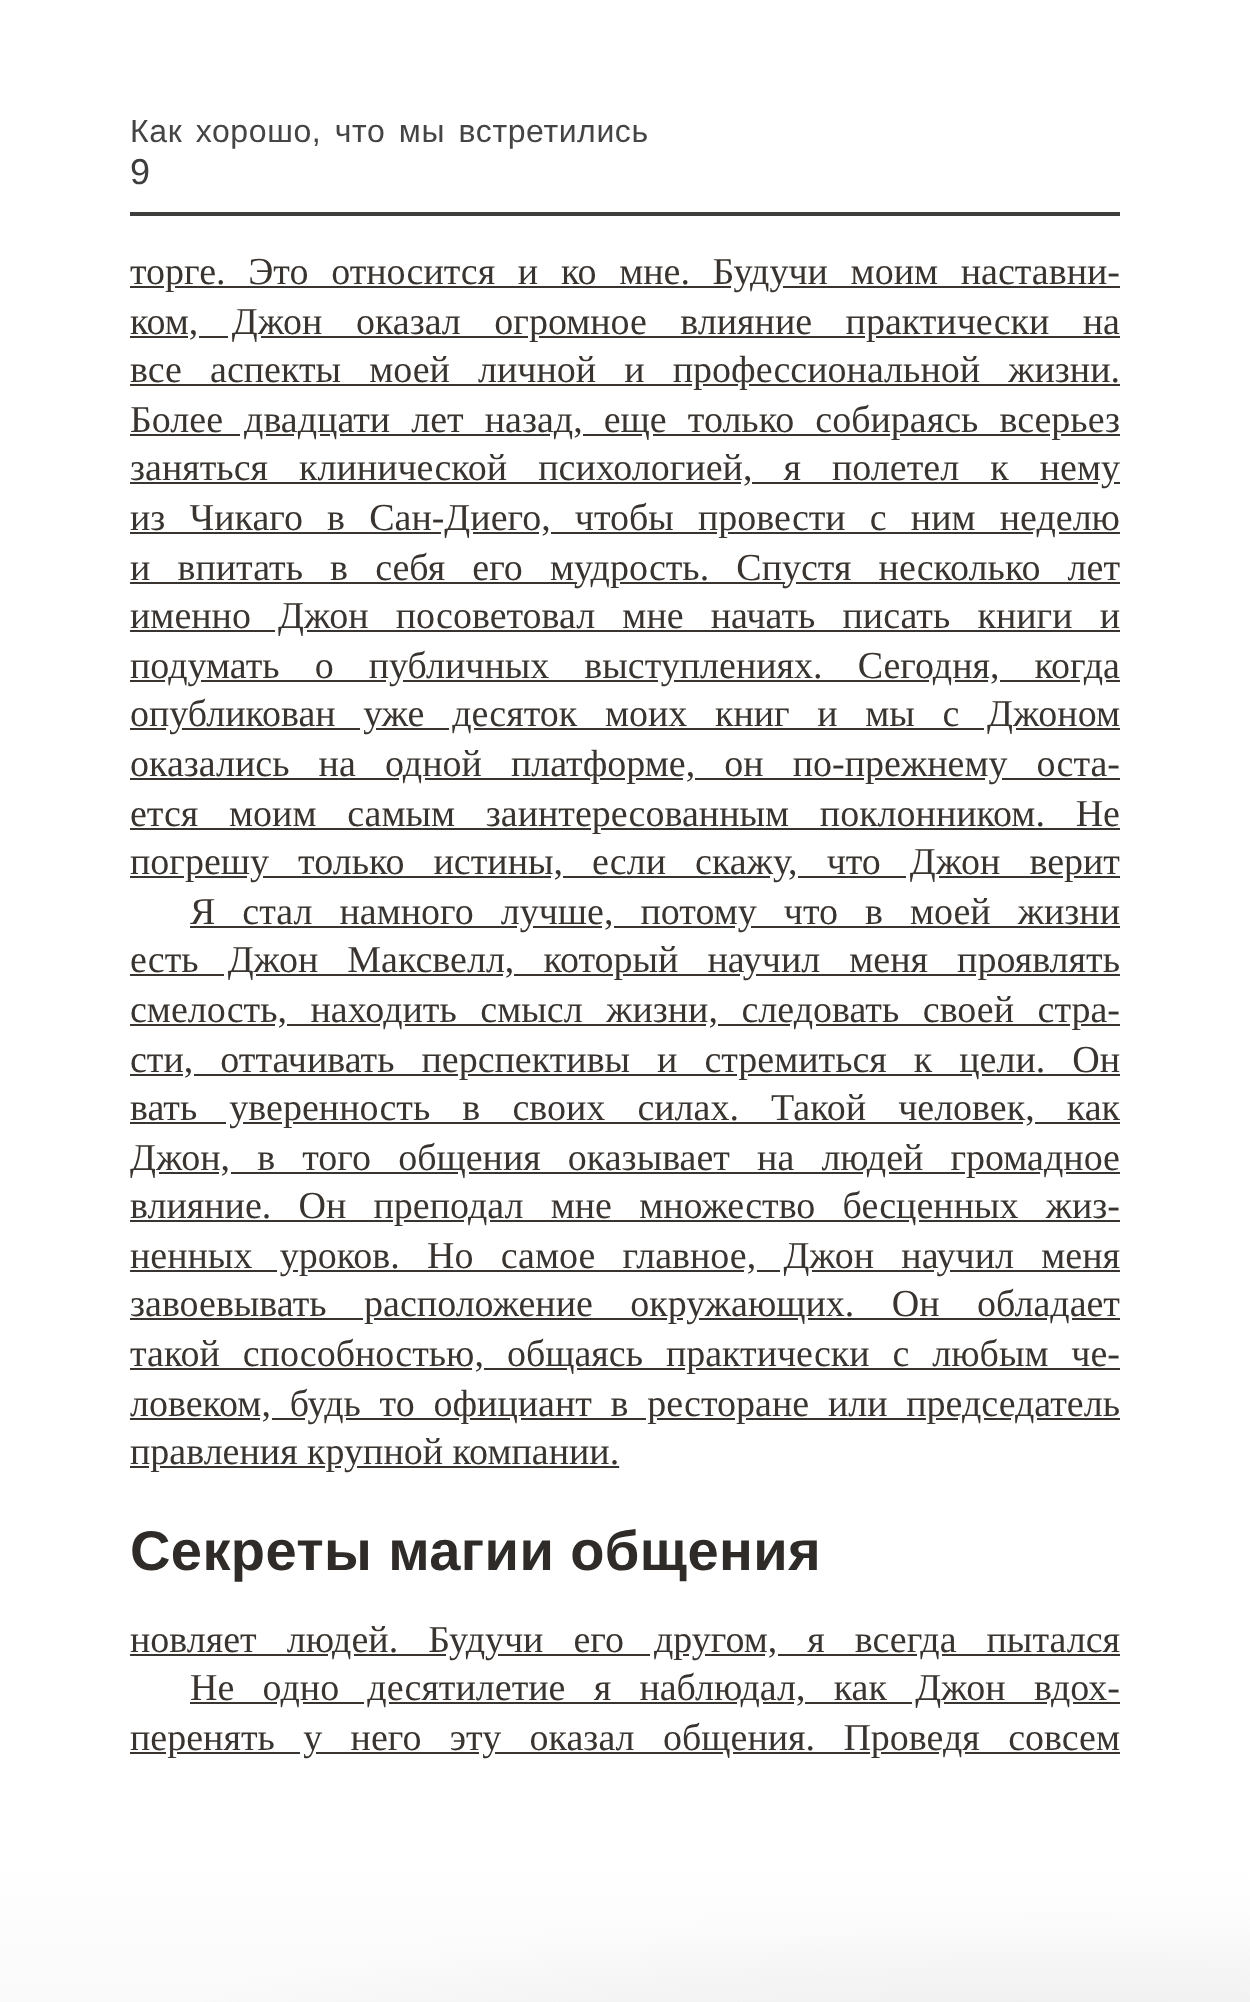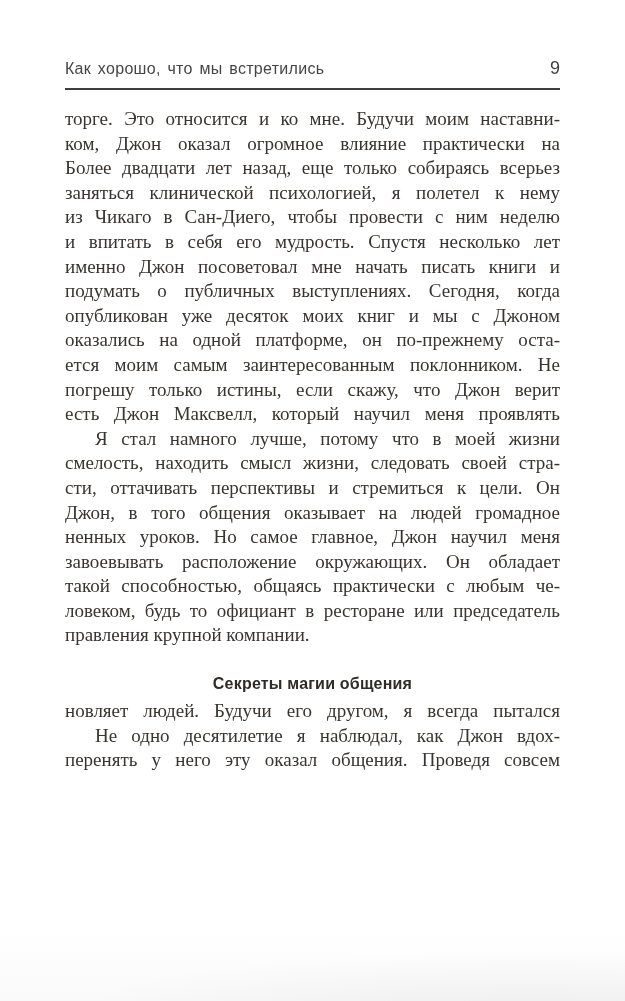--- a/index.html
+++ b/index.html
@@ -23,58 +23,59 @@
     left: 0; right: 0; bottom: 0;
     height: 70px;
     background:
       radial-gradient(120% 140% at 85% 115%, rgba(190,190,190,0.18), rgba(255,255,255,0) 60%),
       linear-gradient(to top, rgba(200,200,200,0.10), rgba(255,255,255,0));
     pointer-events: none;
   }
 
   .running-header {
     display: flex;
-    justify-content: space-between;
+    justify-content: center;
     align-items: baseline;
     font-family: "Liberation Sans", "DejaVu Sans", sans-serif;
     color: #454545;
+    flex-direction: column;
   }
   .running-title { font-size: 16px; letter-spacing: 0.3px; word-spacing: 2px; }
   .page-number   { font-size: 18px; color: #3d3d3d; }
 
   .header-rule {
     margin-top: 9px;
     border: none;
     border-top: 2px solid #3e3e3c;
   }
 
   .body-text {
     margin-top: 17px;
     font-family: "Liberation Serif", "DejaVu Serif", serif;
     font-size: 19px;
     line-height: 24.6px;
     color: #39342f;
   }
 
-  .para { margin: 0; }
+  .para { margin: 0; text-decoration: underline; }
 
   .line {
     text-align: justify;
     text-align-last: justify;
     white-space: normal;
   }
   .line.final  { text-align-last: left; }
   .line.indent { text-indent: 30px; }
 
   .section-heading {
-    margin: 23px 0 2px 0;
-    text-align: center;
+    margin: 23px 0 20px 0;
+    text-align: left;
     font-family: "Liberation Sans", "DejaVu Sans", sans-serif;
     font-weight: bold;
-    font-size: 16px;
+    font-size: 28px;
     line-height: 26px;
     color: #2e2b28;
     letter-spacing: 0.2px;
   }
 </style>
 </head>
 <body>
 
 <div class="page">
 
@@ -83,38 +84,41 @@
     <span class="page-number">9</span>
   </div>
 
   <hr class="header-rule">
 
   <div class="body-text">
 
     <div class="para">
         <div class="line">торге. Это относится и ко мне. Будучи моим наставни-</div>
         <div class="line">ком, Джон оказал огромное влияние практически на</div>
+        <div class="line">все аспекты моей личной и профессиональной жизни.</div>
         <div class="line">Более двадцати лет назад, еще только собираясь всерьез</div>
         <div class="line">заняться клинической психологией, я полетел к нему</div>
         <div class="line">из Чикаго в Сан-Диего, чтобы провести с ним неделю</div>
         <div class="line">и впитать в себя его мудрость. Спустя несколько лет</div>
         <div class="line">именно Джон посоветовал мне начать писать книги и</div>
         <div class="line">подумать о публичных выступлениях. Сегодня, когда</div>
         <div class="line">опубликован уже десяток моих книг и мы с Джоном</div>
         <div class="line">оказались на одной платформе, он по-прежнему оста-</div>
         <div class="line">ется моим самым заинтересованным поклонником. Не</div>
         <div class="line">погрешу только истины, если скажу, что Джон верит</div>
       </div>
 
     <div class="para">
+        <div class="line indent">Я стал намного лучше, потому что в моей жизни</div>
         <div class="line">есть Джон Максвелл, который научил меня проявлять</div>
-        <div class="line indent">Я стал намного лучше, потому что в моей жизни</div>
         <div class="line">смелость, находить смысл жизни, следовать своей стра-</div>
         <div class="line">сти, оттачивать перспективы и стремиться к цели. Он</div>
+        <div class="line">вать уверенность в своих силах. Такой человек, как</div>
         <div class="line">Джон, в того общения оказывает на людей громадное</div>
+        <div class="line">влияние. Он преподал мне множество бесценных жиз-</div>
         <div class="line">ненных уроков. Но самое главное, Джон научил меня</div>
         <div class="line">завоевывать расположение окружающих. Он обладает</div>
         <div class="line">такой способностью, общаясь практически с любым че-</div>
         <div class="line">ловеком, будь то официант в ресторане или председатель</div>
         <div class="line final">правления крупной компании.</div>
       </div>
 
     <h2 class="section-heading">Секреты магии общения</h2>
 
     <div class="para">

